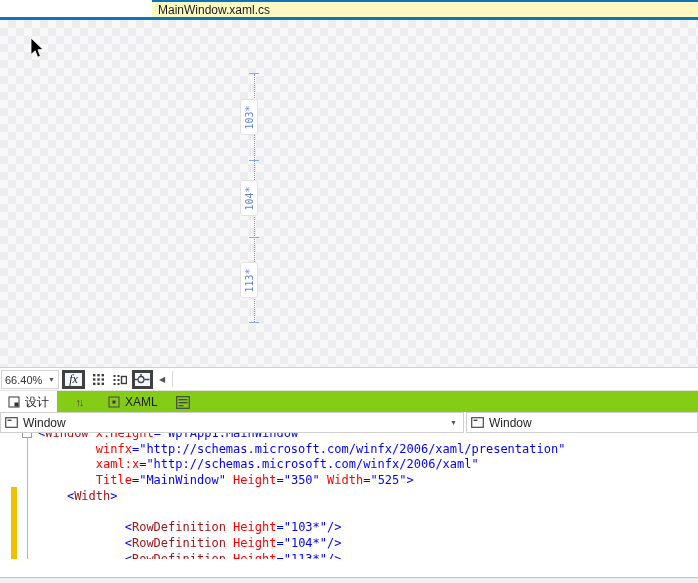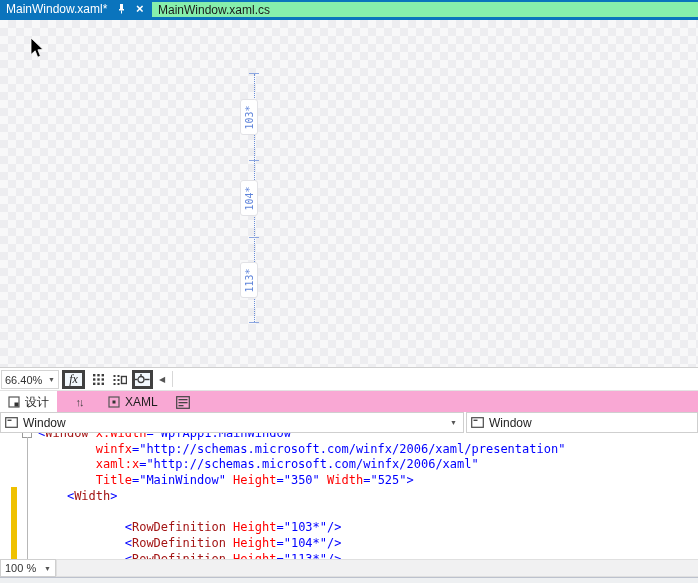--- a/index.html
+++ b/index.html
@@ -5,21 +5,21 @@
   * { margin:0; padding:0; box-sizing:border-box; }
   html,body { width:698px; height:583px; overflow:hidden; }
   body { font-family:"Liberation Sans", sans-serif; font-size:12px; color:#1e1e1e; background:#fff; }
   #root { position:relative; width:698px; height:583px; background:#fff; overflow:hidden; }
 
   
   .doc-tabbar { position:absolute; left:0; top:0; width:698px; height:20px; background:#fff; }
   .doc-tabbar .blue-band { position:absolute; left:0; bottom:0; width:100%; height:3px; background:#0a74bd; }
   .doc-tab { position:absolute; top:0; height:17px; display:flex; align-items:center; padding:0 6px; cursor:default; }
   .doc-tab.active { left:0; width:152px; background:#0a74bd; color:#fff; }
-  .doc-tab.inactive { left:152px; width:546px; background:#86efac; color:#1b1b1b; border-top:2px solid #0a74bd; }
+  .doc-tab.inactive { left:152px; width:546px; background:#fef9c3; color:#1b1b1b; border-top:2px solid #0a74bd; }
   .doc-tab .tab-label { white-space:nowrap; font-size:12px; }
   .tab-btn { margin-left:7px; display:inline-flex; align-items:center; justify-content:center; width:13px; height:13px; }
   .tab-close { color:#fff; font-size:13px; font-weight:bold; line-height:11px; }
 
   
   .designer { position:absolute; left:0; top:20px; width:698px; height:347px;
     background-color:#f8f8f9;
     background-image:
       linear-gradient(45deg,#ededf0 25%,transparent 25%,transparent 75%,#ededf0 75%),
       linear-gradient(45deg,#ededf0 25%,transparent 25%,transparent 75%,#ededf0 75%);
@@ -56,21 +56,21 @@
   .tb-btn.sel { border:3px solid #404040; background:#f2f8fd; }
   .btn-fx { left:62px; width:23px; font-family:"Liberation Serif",serif; font-style:italic; font-size:12px; color:#222; }
   .btn-dots { left:88px; width:20px; }
   .btn-snap { left:110px; width:20px; }
   .btn-cross { left:132px; width:21px; }
   .btn-collapse { left:156px; width:12px; font-size:8px; color:#555; }
   .tb-vsep { position:absolute; left:172px; top:3px; width:1px; height:16px; background:#d8d8d8; }
   .dd-arrow { font-size:7px; color:#555; }
 
   
-  .viewtabs { position:absolute; left:0; top:390px; width:698px; height:22px; background:#f9a8d4; border-top:1px solid #e3e3e3; }
+  .viewtabs { position:absolute; left:0; top:390px; width:698px; height:22px; background:#84cc16; border-top:1px solid #e3e3e3; }
   .vtab { position:absolute; top:0; height:22px; display:flex; align-items:center; gap:5px; padding:0 8px; font-size:12px; color:#1e1e1e; }
   .vtab.active { background:#fff; }
   .vt-design { left:0; }
   .vt-xaml { left:100px; }
   .swap-btn { position:absolute; left:66px; top:0; height:22px; width:26px; display:flex; align-items:center; justify-content:center; color:#444; font-size:11px; letter-spacing:-2px; }
   .split-btn { position:absolute; left:174px; top:3px; width:18px; height:16px; display:flex; align-items:center; justify-content:center; }
 
   
   .navrow { position:absolute; left:0; top:412px; width:698px; height:21px; background:#fff; }
   .nav-combo { position:absolute; top:0; height:21px; border:1px solid #cfcfcf; background:#fff; display:flex; align-items:center; padding:0 4px; gap:5px; }
@@ -98,31 +98,20 @@
     display:flex; align-items:center; justify-content:space-between; padding:0 4px; font-size:11px; color:#333; }
   .hscroll { position:absolute; left:56px; top:0; width:642px; height:18px; background:#f1f1f2; border:1px solid #e0e0e0; border-right:none; }
   .bottom-strip { position:absolute; left:0; top:577px; width:698px; height:6px; background:#eef0f2; border-top:1px solid #bcc1cd; }
 </style>
 </head>
 <body>
 
 <div id="root">
 
   <div class="doc-tabbar">
-    <div class="doc-tab active">
-      <span class="tab-label">MainWindow.xaml*</span>
-      <span class="tab-btn">
-        <svg width="11" height="11" viewBox="0 0 11 11">
-          <rect x="5" y="1" width="3" height="6" fill="#fff"></rect>
-          <rect x="4" y="6" width="5" height="1.5" fill="#fff"></rect>
-          <rect x="6" y="7.5" width="1" height="3" fill="#fff"></rect>
-        </svg>
-      </span>
-      <span class="tab-btn tab-close">×</span>
-    </div>
     <div class="doc-tab inactive">
       <span class="tab-label">MainWindow.xaml.cs</span>
     </div>
     <div class="blue-band"></div>
   </div>
 
   <div class="designer">
 
     <span class="mouse-cursor">
       <svg width="14" height="21" viewBox="0 0 14 21">
@@ -241,33 +230,26 @@
       </svg>
       <span class="lbl">Window</span>
     </div>
   </div>
 
   <div class="editor">
     <div class="collapse-box"></div>
     <div class="outline-vline"></div>
     <div class="change-bar"></div>
     <div class="code-lines">
-        <div class="code-line" style="top: -7px;"><span class="tok-d">&lt;</span><span class="tok-e">Window</span><span class="tok-s"> </span><span class="tok-a">x:Width</span><span class="tok-d">=</span><span class="tok-v">"WpfApp1.MainWindow"</span></div>
+        <div class="code-line" style="top: -7px;"><span class="tok-d">&lt;</span><span class="tok-e">Window</span><span class="tok-s"> </span><span class="tok-a">x:Height</span><span class="tok-d">=</span><span class="tok-v">"WpfApp1.MainWindow"</span></div>
         <div class="code-line" style="top: 8.7px;"><span class="tok-s">        </span><span class="tok-a">winfx</span><span class="tok-d">=</span><span class="tok-v">"http://schemas.microsoft.com/winfx/2006/xaml/presentation"</span></div>
         <div class="code-line" style="top: 24.4px;"><span class="tok-s">        </span><span class="tok-a">xaml:x</span><span class="tok-d">=</span><span class="tok-v">"http://schemas.microsoft.com/winfx/2006/xaml"</span></div>
         <div class="code-line" style="top: 40.1px;"><span class="tok-s">        </span><span class="tok-a">Title</span><span class="tok-d">=</span><span class="tok-v">"MainWindow"</span><span class="tok-s"> </span><span class="tok-a">Height</span><span class="tok-d">=</span><span class="tok-v">"350"</span><span class="tok-s"> </span><span class="tok-a">Width</span><span class="tok-d">=</span><span class="tok-v">"525"</span><span class="tok-d">&gt;</span></div>
         <div class="code-line" style="top: 55.8px;"><span class="tok-s">    </span><span class="tok-d">&lt;</span><span class="tok-e">Width</span><span class="tok-d">&gt;</span></div>
         <div class="code-line" style="top: 87.2px;"><span class="tok-s">            </span><span class="tok-d">&lt;</span><span class="tok-e">RowDefinition</span><span class="tok-s"> </span><span class="tok-a">Height</span><span class="tok-d">=</span><span class="tok-v">"103*"</span><span class="tok-d">/&gt;</span></div>
         <div class="code-line" style="top: 102.9px;"><span class="tok-s">            </span><span class="tok-d">&lt;</span><span class="tok-e">RowDefinition</span><span class="tok-s"> </span><span class="tok-a">Height</span><span class="tok-d">=</span><span class="tok-v">"104*"</span><span class="tok-d">/&gt;</span></div>
         <div class="code-line" style="top: 118.6px;"><span class="tok-s">            </span><span class="tok-d">&lt;</span><span class="tok-e">RowDefinition</span><span class="tok-s"> </span><span class="tok-a">Height</span><span class="tok-d">=</span><span class="tok-v">"113*"</span><span class="tok-d">/&gt;</span></div>
       </div>
   </div>
 
-  <div class="ed-bottom">
-    <div class="ed-zoom">
-      <span>100 %</span>
-      <span class="dd-arrow">▼</span>
-    </div>
-    <div class="hscroll"></div>
-  </div>
   <div class="bottom-strip"></div>
 
 </div>
 
 </body></html>

